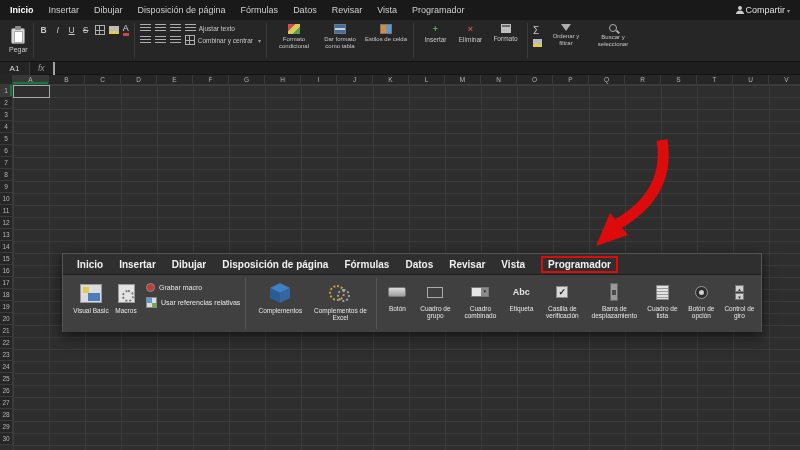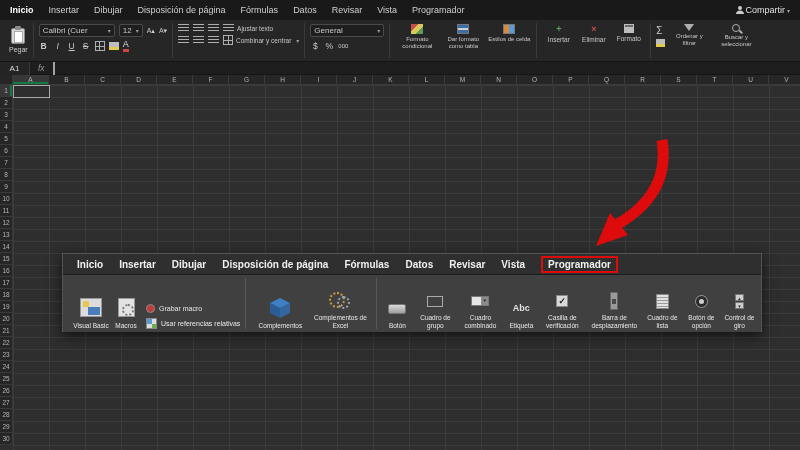--- a/index.html
+++ b/index.html
@@ -62,21 +62,21 @@
   .rowh:first-child{background:#383838;box-shadow:inset -2px 0 0 #107c41}
   .gridarea{position:absolute;left:13px;top:85px;width:787px;height:365px;background-color:#2e2e2e;background-image:linear-gradient(to right,#3b3b3b 1px,transparent 1px),linear-gradient(to bottom,#3b3b3b 1px,transparent 1px);background-size:36px 12px;z-index:1}
   .cellcursor{position:absolute;left:13px;top:85px;width:37px;height:13px;border:1px solid #a8a8a8;z-index:3;background:transparent}
 
   
   .overlay{position:absolute;left:62px;top:253px;width:700px;height:79px;z-index:10;border:1px solid #555;box-shadow:0 4px 12px rgba(0,0,0,.6)}
   .ov-tabs{height:21px;background:#2f2f2f;display:flex;align-items:center;gap:16px;padding:0 14px;border-bottom:1px solid #1d1d1d}
   .ovtab{font-size:10px;font-weight:bold;color:#f0f0f0;white-space:nowrap}
   .redbox{border:2px solid #dd0b0b;padding:1px 5px}
   .ov-body{height:57px;background:#404040;display:flex;align-items:stretch;padding:3px 4px}
-  .ovgroup{display:flex;align-items:flex-end;padding:0 5px;border-right:1px solid #575757}
+  .ovgroup{display:flex;align-items:flex-start;padding:0 5px;border-right:1px solid #575757}
   .ovgroup:last-child{border-right:none}
   .bigv{display:flex;flex-direction:column;align-items:center;justify-content:flex-start;gap:2px;font-size:6.5px;line-height:1.15;color:#e8e8e8;text-align:center;padding-top:3px}
   .smallcol{display:flex;flex-direction:column;gap:5px;padding-top:5px;margin-left:4px}
   .smallrow{display:flex;align-items:center;gap:4px;font-size:7px;color:#e8e8e8;white-space:nowrap}
   .ci{height:24px;display:flex;align-items:center;justify-content:center}
 
   .vb-icon{width:22px;height:19px;background:#dcdcdc;border:1px solid #999;position:relative}
   .vb-icon::before{content:"";position:absolute;left:2px;top:2px;width:6px;height:6px;background:#e9c94d}
   .vb-icon::after{content:"";position:absolute;right:1px;bottom:1px;width:12px;height:8px;background:#4a7ebb}
   .macros-icon{width:17px;height:19px;background:#e3e3e3;border:1px solid #999;position:relative}
@@ -135,32 +135,20 @@
 
   <div class="rgroup" style="justify-content:center">
     <div class="bigbtn">
       <span class="clip-icon"></span>
       <span>Pegar</span>
     </div>
   </div>
 
   <div class="rgroup">
     <div class="rrow">
-      <div class="combo fontname">
-        <span>Calibri (Cuer</span>
-        <span class="cr">▾</span>
-      </div>
-      <div class="combo fontsize">
-        <span>12</span>
-        <span class="cr">▾</span>
-      </div>
-      <span class="afont">A▴</span>
-      <span class="afont">A▾</span>
-    </div>
-    <div class="rrow">
       <span class="gbtn b">B</span>
       <span class="gbtn i">I</span>
       <span class="gbtn u">U</span>
       <span class="gbtn s">S</span>
       <span class="border-ic"></span>
       <span class="fill-ic"></span>
       <span class="fcolor">A</span>
     </div>
   </div>
 
@@ -179,33 +167,20 @@
       <span class="bars"></span>
       <span class="bars"></span>
       <div class="minibtn">
         <span class="border-ic"></span>
         <span>Combinar y centrar</span>
         <span class="cr">▾</span>
       </div>
     </div>
   </div>
 
-  <div class="rgroup">
-    <div class="rrow">
-      <div class="combo numfmt">
-        <span>General</span>
-        <span class="cr">▾</span>
-      </div>
-    </div>
-    <div class="rrow">
-      <span class="gbtn">$</span>
-      <span class="gbtn">%</span>
-      <span class="gbtn" style="font-size:6px">000</span>
-    </div>
-  </div>
 
   <div class="rgroup" style="flex-direction:row;align-items:flex-start;gap:2px">
     <div class="vbtn">
       <span class="cf-ic"></span>
       <span>Formato condicional</span>
     </div>
     <div class="vbtn">
       <span class="ft-ic"></span>
       <span>Dar formato como tabla</span>
     </div>

